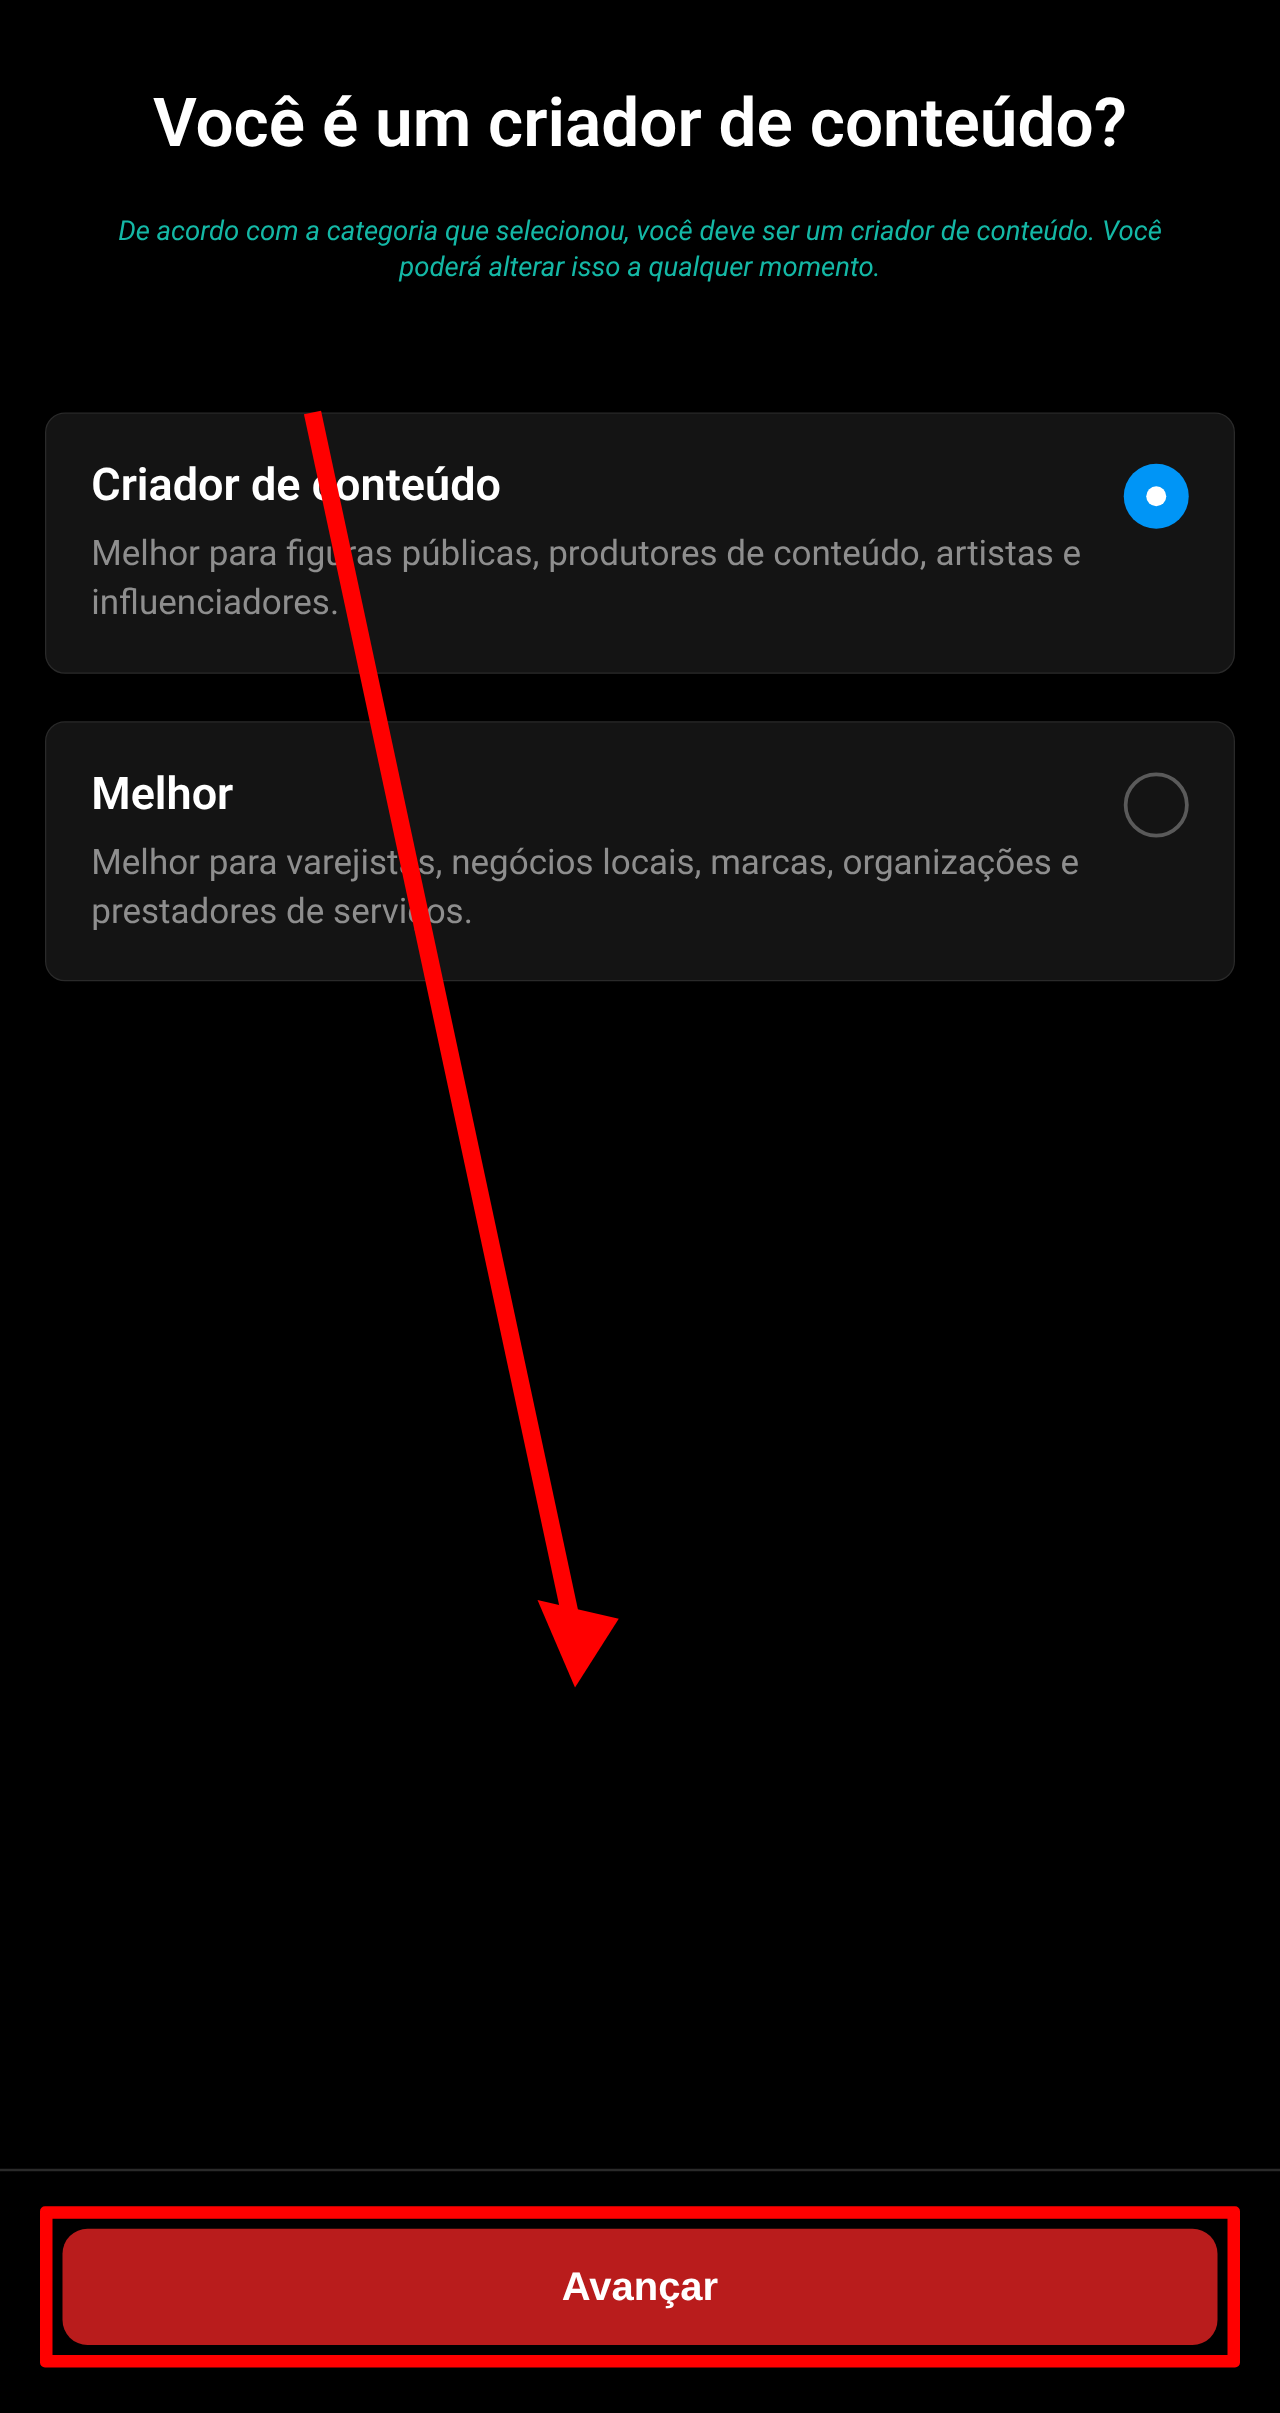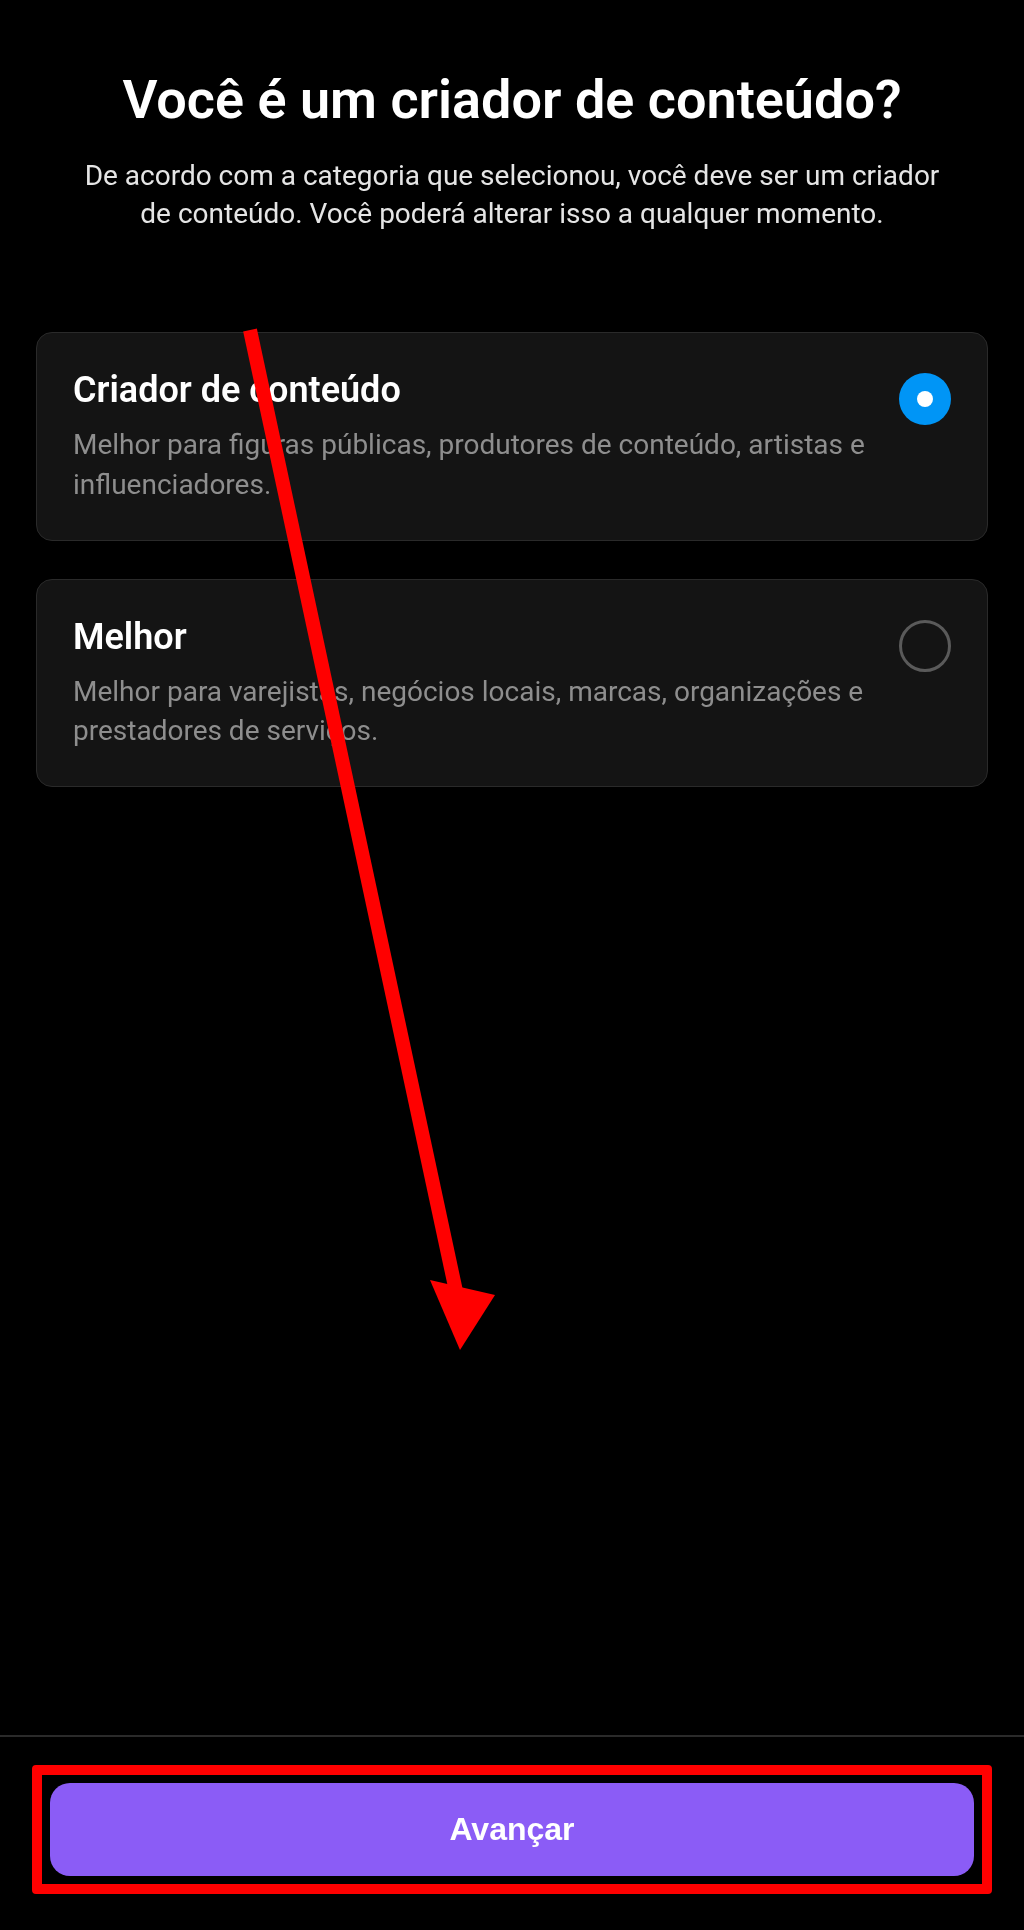--- a/index.html
+++ b/index.html
@@ -21,28 +21,29 @@
     .header-section {
       padding: 68px 40px 0 40px;
       text-align: center;
     }
     
     .title {
       font-size: 54px;
       font-weight: 600;
       color: #ffffff;
       line-height: 1.2;
-      margin-bottom: 24px;
+      margin-bottom: 38px;
     }
     
     .subtitle {
-      font-size: 28px;
-      color: #e5e5e5;
+      font-size: 22px;
+      color: #14b8a6;
       line-height: 1.35;
       padding: 0 40px;
+      font-style: italic;
     }
     
     .options-container {
       padding: 100px 36px 0 36px;
     }
     
     .option-card {
       background-color: #141414;
       border: 1px solid #2a2a2a;
       border-radius: 16px;
@@ -110,21 +111,21 @@
     }
     
     .highlight-box {
       border: 10px solid #ff0000;
       border-radius: 4px;
       padding: 8px;
     }
     
     .primary-button {
       width: 100%;
-      background-color: #8b5cf6;
+      background-color: #b91c1c;
       color: #ffffff;
       border: none;
       border-radius: 20px;
       padding: 28px 0;
       font-size: 32px;
       font-weight: 600;
       cursor: pointer;
     }
     
     .annotation-arrow {

